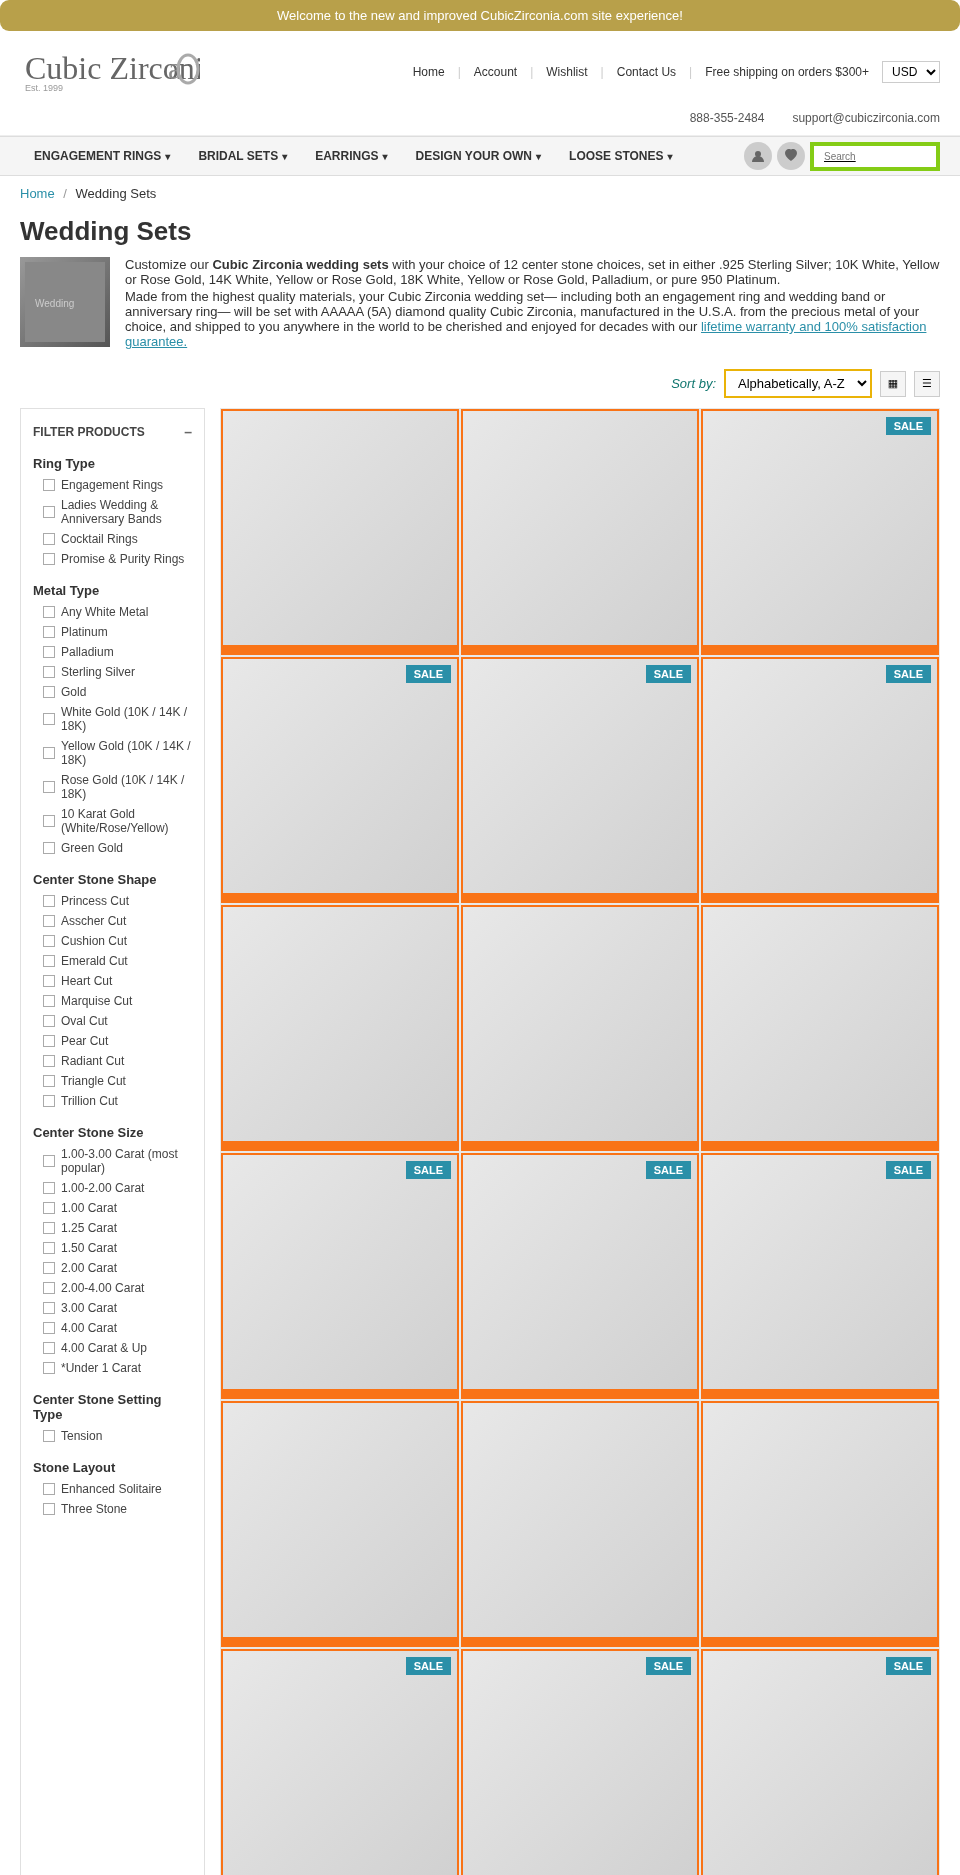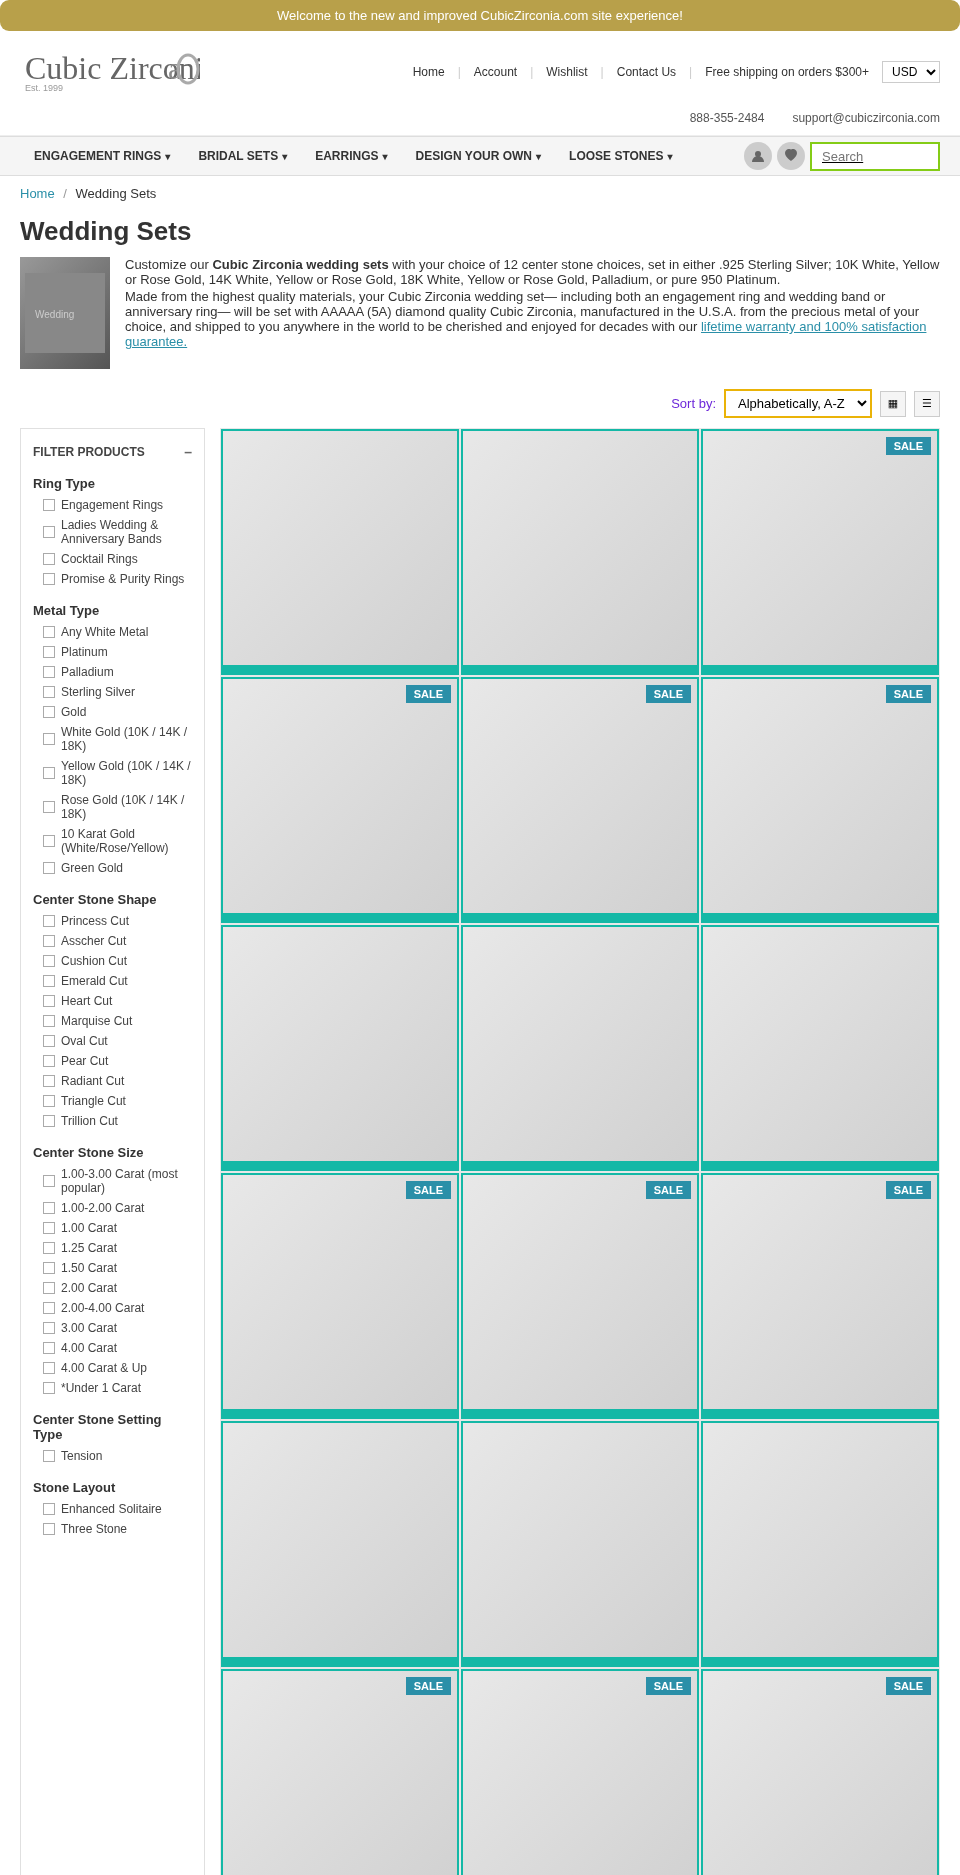--- a/index.html
+++ b/index.html
@@ -89,23 +89,23 @@
     }
     .nav-icon-btn {
       width: 28px; height: 28px;
       border-radius: 50%;
       background: #ccc;
       display: flex; align-items: center; justify-content: center;
       cursor: pointer;
       font-size: 12px;
     }
     .search-box {
-      border: 2px solid #84cc16;
+      border: 4px solid #84cc16;
       padding: 5px 10px;
-      font-size: 13px;
+      font-size: 10px;
       width: 130px;
       outline: none;
       background: #fff;
       text-decoration: underline;
     }
 
     
     .breadcrumb {
       padding: 10px 20px;
       font-size: 13px;
@@ -134,21 +134,21 @@
 
     
     .sort-bar {
       padding: 5px 20px 10px;
       display: flex;
       justify-content: flex-end;
       align-items: center;
       gap: 8px;
       font-size: 13px;
     }
-    .sort-label { color: #6d28d9; }
+    .sort-label { color: #0f766e; font-style: italic; }
     .sort-select {
       border: 2px solid #eab308;
       padding: 4px 8px;
       font-size: 13px;
       background: #fff;
     }
     .view-btn {
       width: 26px; height: 26px;
       border: 1px solid #ccc;
       background: #f5f5f5;
@@ -211,21 +211,21 @@
     }
     .product-grid {
       display: grid;
       grid-template-columns: repeat(3, 1fr);
       gap: 0;
     }
     .product-card {
       border: 1px solid #e8e8e8;
       position: relative;
       padding: 2px;
-      background: #14b8a6;
+      background: #f97316;
     }
     .sale-badge {
       position: absolute;
       top: 8px;
       right: 8px;
       background: #2a8fa8;
       color: #fff;
       font-size: 11px;
       font-weight: bold;
       padding: 3px 8px;
@@ -329,21 +329,21 @@
 <div class="breadcrumb">
   <a href="#">Home</a>
   <span class="sep">/</span>
   <span>Wedding Sets</span>
 </div>
 
 <h1 class="page-title">Wedding Sets</h1>
 
 <div class="content-intro">
   <div>
-    <div class="intro-image-placeholder" style="width:90px;height:112px;background:linear-gradient(135deg,#999 0%,#555 100%);display:flex;align-items:center;justify-content:center;">
+    <div class="intro-image-placeholder" style="width:90px;height:90px;background:linear-gradient(135deg,#999 0%,#555 100%);display:flex;align-items:center;justify-content:center;">
       <svg width="80" height="80" viewBox="0 0 80 80">
         <rect width="80" height="80" fill="#888"></rect>
         <text x="10" y="45" fill="#ccc" font-size="10">Wedding</text>
       </svg>
     </div>
   </div>
   <div>
     <p style="margin-bottom:2px;">
       <span>Customize our </span><strong>Cubic Zirconia wedding sets</strong><span> with your choice of 12 center stone choices, set in either .925 Sterling Silver; 10K White, Yellow or Rose Gold, 14K White, Yellow or Rose Gold, 18K White, Yellow or Rose Gold, Palladium, or pure 950 Platinum.</span>
     </p>

